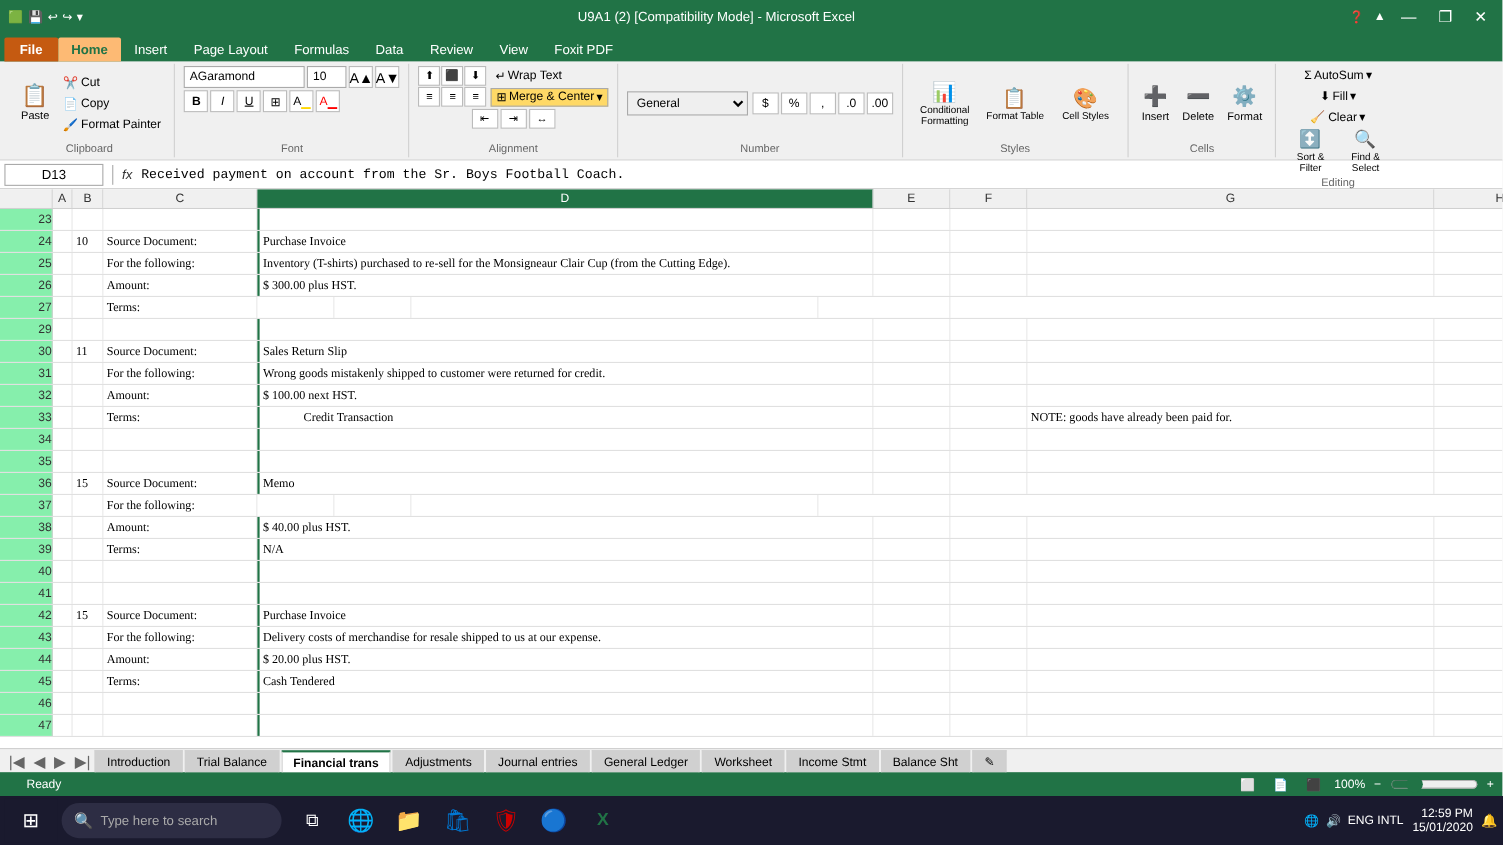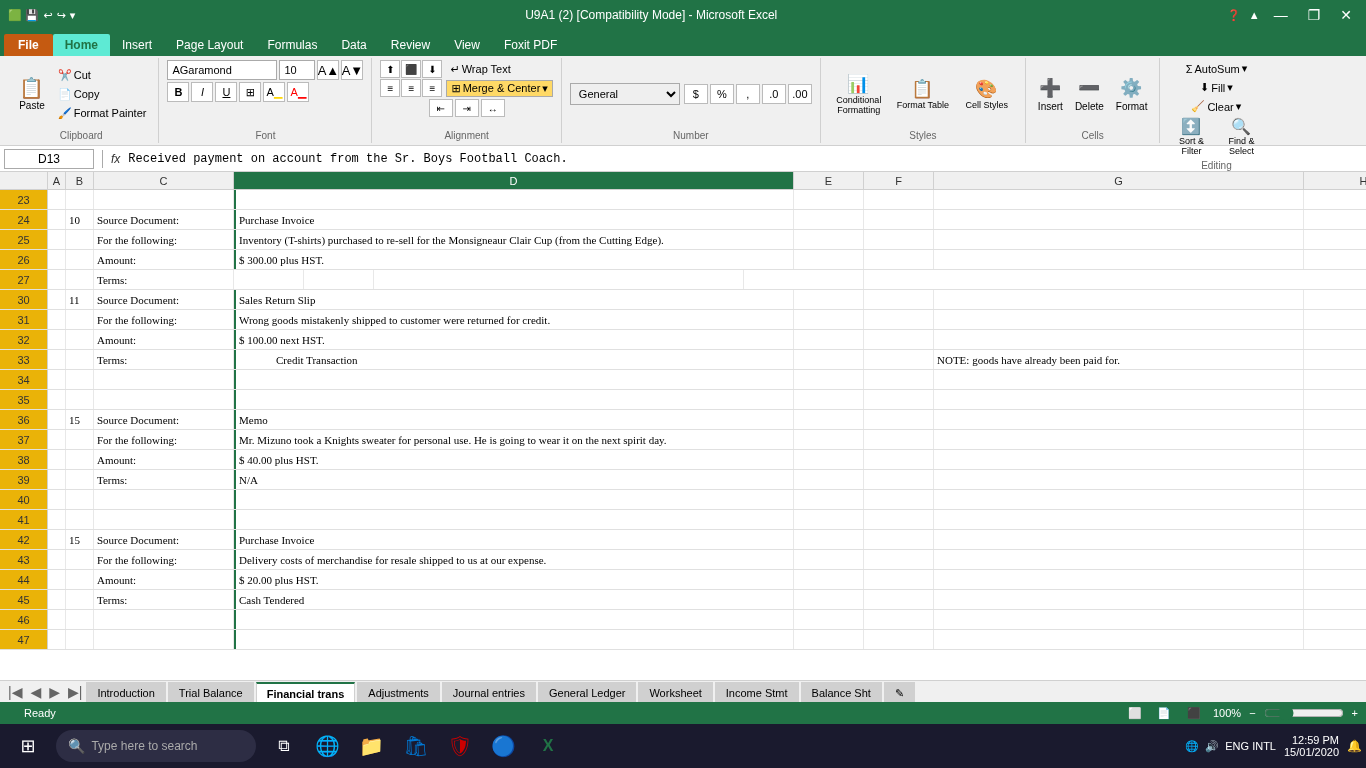--- a/index.html
+++ b/index.html
@@ -33,21 +33,21 @@
       padding: 0 4px;
       height: 26px;
     }
     .ribbon-tab {
       padding: 4px 12px;
       color: white;
       font-size: 12px;
       cursor: pointer;
       border-radius: 2px 2px 0 0;
     }
-    .ribbon-tab.active { background: #5eead4; color: #217346; font-weight: bold; }
+    .ribbon-tab.active { background: #fdba74; color: #217346; font-weight: bold; }
     .file-tab { background: #c55a11; color: white; padding: 4px 14px; font-weight: bold; }
 
     
     .ribbon {
       background: #f0f0f0;
       border-bottom: 1px solid #d0d0d0;
       display: flex;
       align-items: stretch;
       padding: 2px 4px;
       height: 90px;
@@ -161,24 +161,24 @@
       overflow: hidden;
       flex: 1;
     }
     .grid-row {
       display: flex;
       height: 20px;
       border-bottom: 1px solid #e0e0e0;
     }
     .row-num {
       width: 48px; min-width: 48px;
-      background: #eab308;
+      background: #86efac;
       border-right: 1px solid #d0d0d0;
       font-size: 11px;
-      text-align: center;
+      text-align: right;
       line-height: 20px;
       color: #333;
       user-select: none;
     }
     .cell {
       border-right: 1px solid #e8e8e8;
       font-size: 11px;
       padding: 0 3px;
       overflow: hidden;
       white-space: nowrap;
@@ -570,20 +570,31 @@
           <div class="row-num">27</div>
           <div class="cell col-a"></div>
           <div class="cell col-b"></div>
           <div class="cell col-c">Terms:</div>
           <div class="cell col-e"></div>
           <div class="cell col-f"></div>
           <div class="cell col-g"></div>
           <div class="cell col-h"></div>
         </div>
         <div class="grid-row">
+          <div class="row-num">29</div>
+          <div class="cell col-a"></div>
+          <div class="cell col-b"></div>
+          <div class="cell col-c"></div>
+          <div class="cell col-d" style="border-left: 2px solid rgb(33, 115, 70);"></div>
+          <div class="cell col-e"></div>
+          <div class="cell col-f"></div>
+          <div class="cell col-g"></div>
+          <div class="cell col-h"></div>
+        </div>
+        <div class="grid-row">
           <div class="row-num">30</div>
           <div class="cell col-a"></div>
           <div class="cell col-b">11</div>
           <div class="cell col-c">Source Document:</div>
           <div class="cell col-d" style="border-left: 2px solid rgb(33, 115, 70);">Sales Return Slip</div>
           <div class="cell col-e"></div>
           <div class="cell col-f"></div>
           <div class="cell col-g"></div>
           <div class="cell col-h"></div>
         </div>
@@ -651,21 +662,20 @@
           <div class="cell col-e"></div>
           <div class="cell col-f"></div>
           <div class="cell col-g"></div>
           <div class="cell col-h"></div>
         </div>
         <div class="grid-row">
           <div class="row-num">37</div>
           <div class="cell col-a"></div>
           <div class="cell col-b"></div>
           <div class="cell col-c">For the following:</div>
-          <div class="cell col-d" style="border-left: 2px solid rgb(33, 115, 70);">Mr. Mizuno took a Knights sweater for personal use.  He is going to wear it on the next spirit day.</div>
           <div class="cell col-e"></div>
           <div class="cell col-f"></div>
           <div class="cell col-g"></div>
           <div class="cell col-h"></div>
         </div>
         <div class="grid-row">
           <div class="row-num">38</div>
           <div class="cell col-a"></div>
           <div class="cell col-b"></div>
           <div class="cell col-c">Amount:</div>

